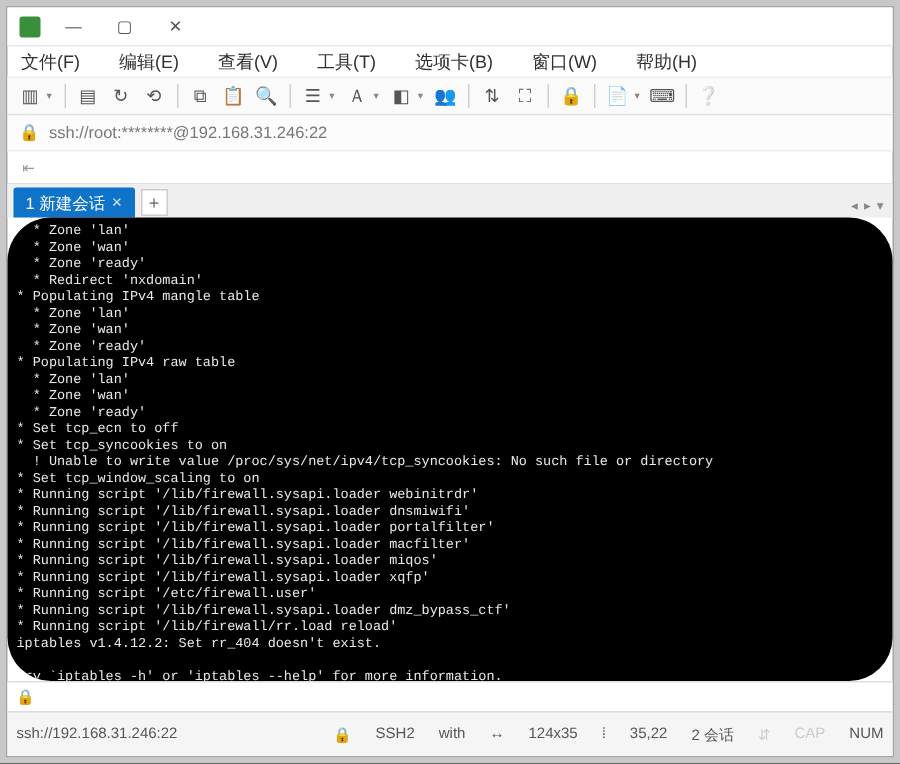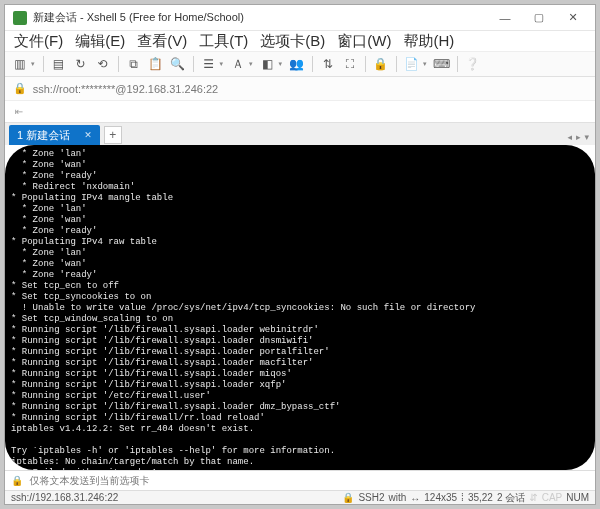--- a/index.html
+++ b/index.html
@@ -3,52 +3,51 @@
 <meta charset="utf-8">
 <style>
 * { margin: 0; padding: 0; box-sizing: border-box; font-family: "Microsoft YaHei", "Segoe UI", Tahoma, sans-serif; }
 body { background: #c8c8c8; width: 600px; height: 509px; overflow: hidden; display: flex; justify-content: center; align-items: center; }
 .window { width: 592px; height: 501px; background: #fff; border: 1px solid #a5a5a5; display: flex; flex-direction: column; font-size: 11px; }
 .titlebar { height: 26px; display: flex; align-items: center; padding: 0 6px 0 8px; background: #fff; border-bottom: 1px solid #e6e6e6; }
 .titlebar .icon { width: 14px; height: 14px; background: #3a8f3a; border-radius: 2px; margin-right: 6px; flex: none; }
 .titlebar .title { font-size: 11px; color: #333; flex: 1; white-space: nowrap; overflow: hidden; }
 .titlebar .ctrls { display: flex; gap: 2px; }
 .titlebar .ctrls div { width: 32px; height: 20px; display: flex; align-items: center; justify-content: center; color: #555; cursor: default; }
-.menubar { height: 20px; display: flex; align-items: center; padding: 0 4px; font-size: 15px; color: #303030; gap: 2px; }
+.menubar { height: 20px; display: flex; align-items: center; padding: 0 4px; font-size: 12px; color: #303030; gap: 16px; }
 .menubar span { padding: 2px 5px; cursor: default; }
 .toolbar { height: 26px; display: flex; align-items: center; padding: 0 6px; gap: 4px; border-top: 1px solid #eee; border-bottom: 1px solid #e0e0e0; background: #fafafa; }
 .tbtn { width: 18px; height: 18px; display: flex; align-items: center; justify-content: center; color: #555; cursor: default; font-size: 12px; }
 .tsep { width: 1px; height: 16px; background: #d0d0d0; margin: 0 2px; }
 .toolbar .darrow { font-size: 7px; color: #888; margin-left: -2px; margin-right: 2px; }
 .addrbar { height: 24px; display: flex; align-items: center; padding: 0 8px; gap: 6px; font-size: 11px; color: #777; border-bottom: 1px solid #eee; background: #fcfcfc; }
 .addrbar .lock { color: #888; font-size: 11px; }
 .hintbar { height: 22px; display: flex; align-items: center; padding: 0 8px; gap: 6px; font-size: 10px; color: #888; border-bottom: 1px solid #e0e0e0; }
 .hintbar .anchor { width: 12px; height: 12px; display:flex;align-items:center;justify-content:center;color:#999; font-size:10px;}
 .tabstrip { height: 22px; background: #efefef; display: flex; align-items: flex-end; padding: 0 4px; position: relative; }
-.tab { height: 20px; background: #0f73c9; color: #fff; font-size: 11px; padding: 0 8px; display: flex; align-items: center; gap: 14px; border-top-left-radius: 2px; border-top-right-radius: 2px; cursor: default; }
+.tab { height: 20px; background: #0f73c9; color: #fff; font-size: 11px; padding: 0 8px; display: flex; align-items: center; gap: 4px; border-top-left-radius: 2px; border-top-right-radius: 2px; cursor: default; }
 .tab .tclose { font-size: 9px; opacity: .8; }
 .addtab { width: 18px; height: 18px; border: 1px solid #ccc; background: #fff; color: #666; font-size: 12px; display: flex; align-items: center; justify-content: center; margin-left: 4px; margin-bottom: 1px; cursor: default; }
 .tabstrip .navarrow { position: absolute; right: 6px; bottom: 3px; font-size: 9px; color: #888; display:flex; gap:4px; }
 .terminal { flex: 1; background: #000; color: #e8e8e8; font-family: Consolas, "Courier New", monospace; font-size: 9px; line-height: 11px; padding: 4px 6px; overflow: hidden; white-space: pre; position: relative; border-radius: 29px; }
 .sendbar { height: 20px; display: flex; align-items: center; padding: 0 6px; gap: 6px; font-size: 10px; color: #aaa; border-top: 1px solid #ddd; background: #fff; }
 .sendbar .lockico { color: #bbb; font-size: 10px; }
 .sendbar input { flex: 1; border: none; outline: none; font-size: 10px; color: #666; background: transparent; }
-.statusbar { height: 14px; display: flex; align-items: center; padding: 0 6px; gap: 4px; font-size: 10px; color: #555; border-top: 1px solid #ddd; background: #f5f5f5; }
+.statusbar { height: 30px; display: flex; align-items: center; padding: 0 6px; gap: 16px; font-size: 10px; color: #555; border-top: 1px solid #ddd; background: #f5f5f5; }
 .statusbar .spacer { flex: 1; }
 .statusbar span { white-space: nowrap; }
 .sg { color:#8b7a2b;}
 </style>
 </head>
 <body>
 
 <div class="window">
 
   <div class="titlebar">
     <div class="icon"></div>
-    <div class="title">新建会话 - Xshell 5 (Free for Home/School)</div>
     <div class="ctrls">
       <div>―</div>
       <div>▢</div>
       <div class="close">✕</div>
     </div>
   </div>
 
   <div class="menubar">
     <span>文件(F)</span>
     <span>编辑(E)</span>
@@ -144,21 +143,20 @@
 iptables: No chain/target/match by that name.
   ! Failed with exit code 1
 * Running script '/usr/share/miniupnpd/firewall.include'
 
 Congratulations, shadowsocks-miwifi installed complete !
 
 root@XiaoQiang:/tmp# </div>
 
   <div class="sendbar">
     <span class="lockico">🔒</span>
-    <input type="text" placeholder="仅将文本发送到当前选项卡" style="">
   </div>
 
   <div class="statusbar">
     <span>ssh://192.168.31.246:22</span>
     <span class="spacer"></span>
     <span class="sg">🔒</span>
     <span>SSH2</span>
     <span>with</span>
     <span>↔</span>
     <span>124x35</span>

